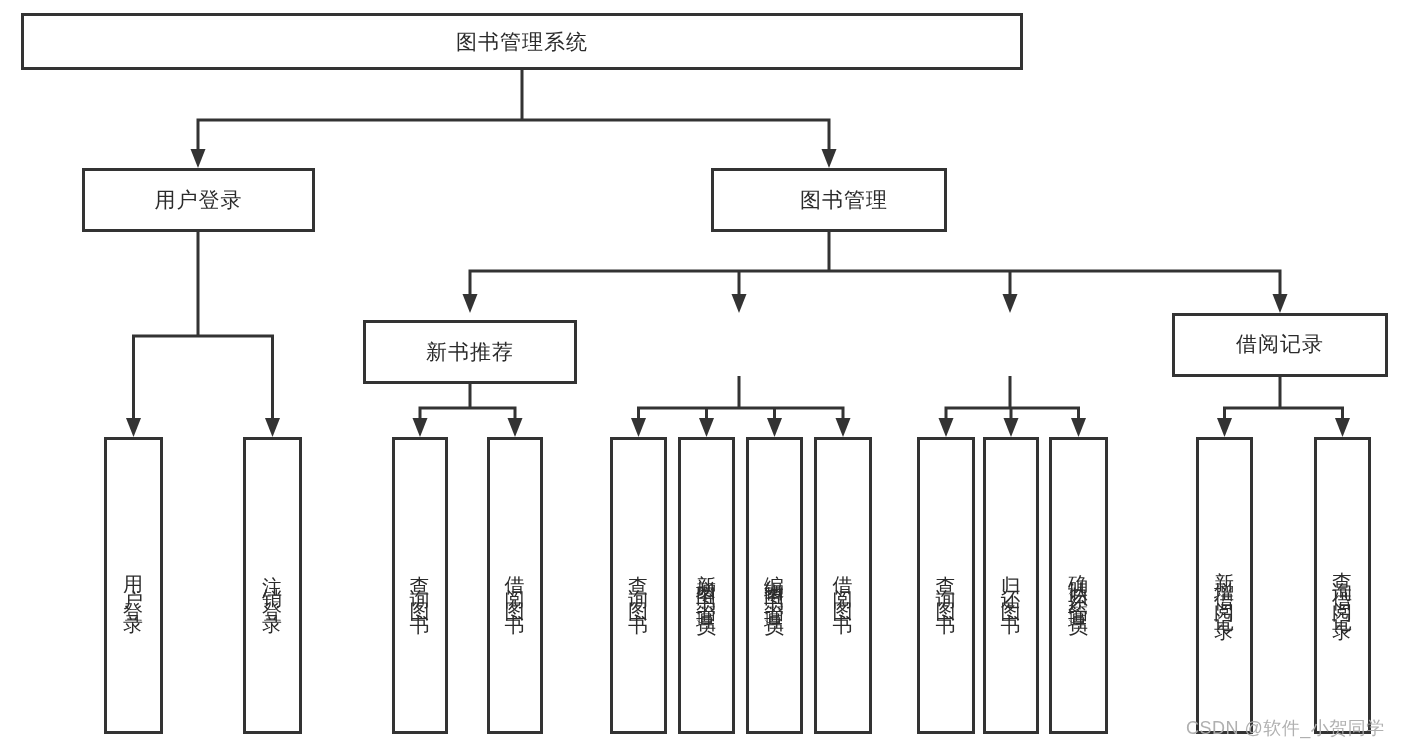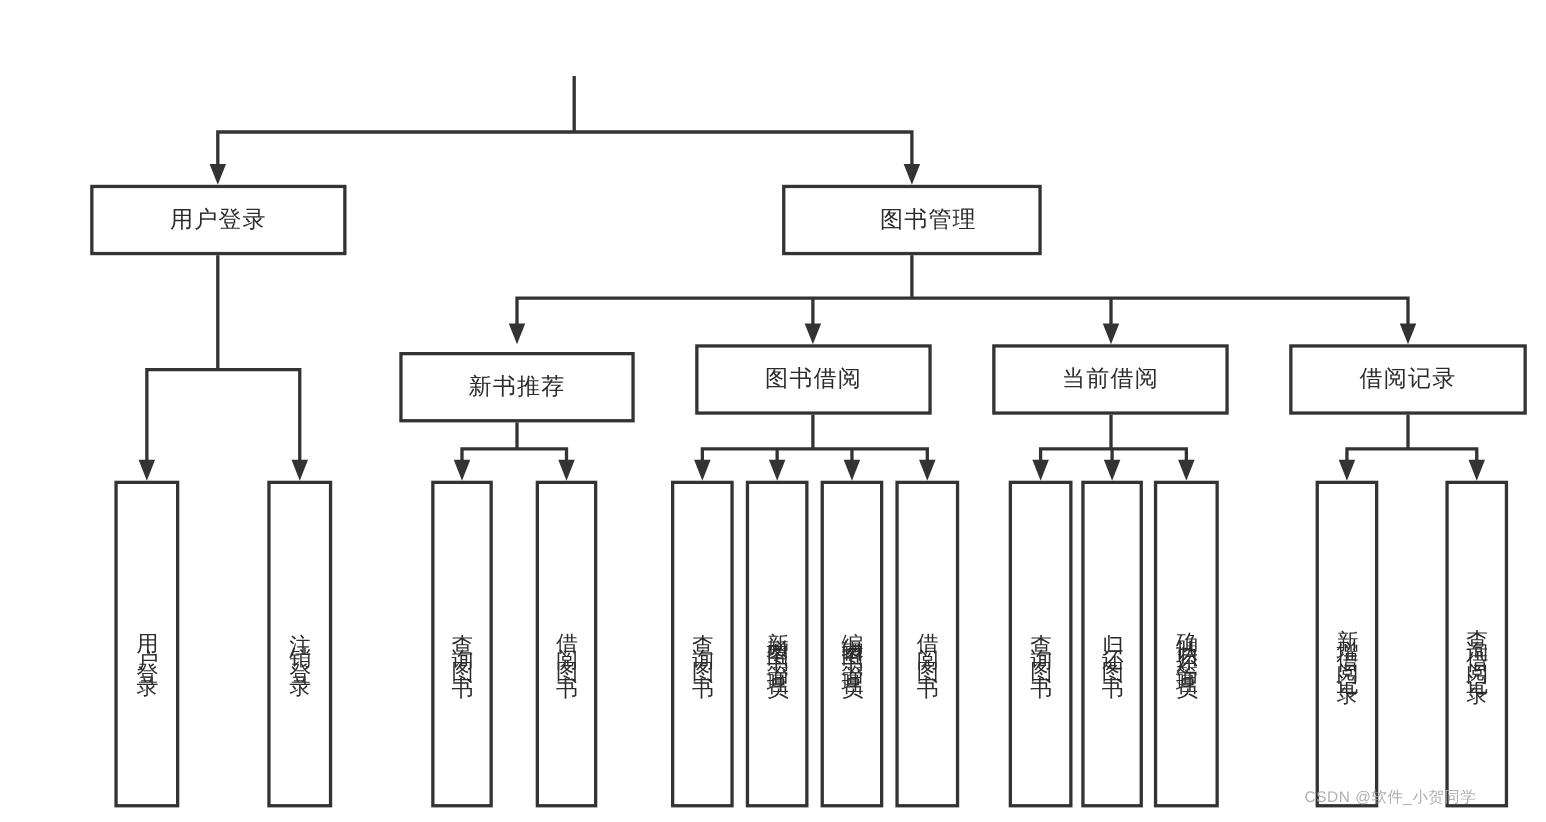--- a/index.html
+++ b/index.html
@@ -40,21 +40,21 @@
     text-orientation: mixed;
     letter-spacing: 13px;
     display: block;
   }
   .leaf .vtext.mid  { letter-spacing: 10px; }
   .leaf .vtext.long { letter-spacing: 6px; }
   .watermark {
     position: absolute;
     left: 1186px;
     top: 716px;
-    font-size: 14px;
+    font-size: 18px;
     letter-spacing: 0.5px;
     color: rgba(172,172,172,0.95);
     white-space: nowrap;
     z-index: 5;
   }
 </style>
 </head>
 <body>
 
 <div class="stage">
@@ -92,27 +92,26 @@
       <polygon points="767,418 782,418 774.5,437"></polygon>
       <polygon points="835.5,418 850.5,418 843,437"></polygon>
       <polygon points="938.5,418 953.5,418 946,437"></polygon>
       <polygon points="1003.5,418 1018.5,418 1011,437"></polygon>
       <polygon points="1071,418 1086,418 1078.5,437"></polygon>
       <polygon points="1217,418 1232,418 1224.5,437"></polygon>
       <polygon points="1335,418 1350,418 1342.5,437"></polygon>
     </g>
   </svg>
 
+  <div class="node" style="left:21px; top:13px; width:1002px; height:57px;">图书管理系统</div>
 
   <div class="node" style="left:82px; top:168px; width:233px; height:64px;">用户登录</div>
   <div class="node" style="left:711px; top:168px; width:236px; height:64px;padding-left:30px;">图书管理</div>
 
   <div class="node" style="left:363px; top:320px; width:214px; height:64px;">新书推荐</div>
-  <div class="node" style="left:632px; top:313px; width:215px; height:64px;">图书借阅</div>
-  <div class="node" style="left:902px; top:313px; width:215px; height:64px;">当前借阅</div>
   <div class="node" style="left:1172px; top:313px; width:216px; height:64px;font-family:Liberation Serif, serif;">借阅记录</div>
 
   <div class="node leaf" style="left:104px; top:437px; width:59px; height:297px;">
     <span class="vtext">用户登录</span>
   </div>
   <div class="node leaf" style="left:243px; top:437px; width:59px; height:297px;">
     <span class="vtext">注销登录</span>
   </div>
   <div class="node leaf" style="left:392px; top:437px; width:56px; height:297px;">
     <span class="vtext">查询图书</span>

